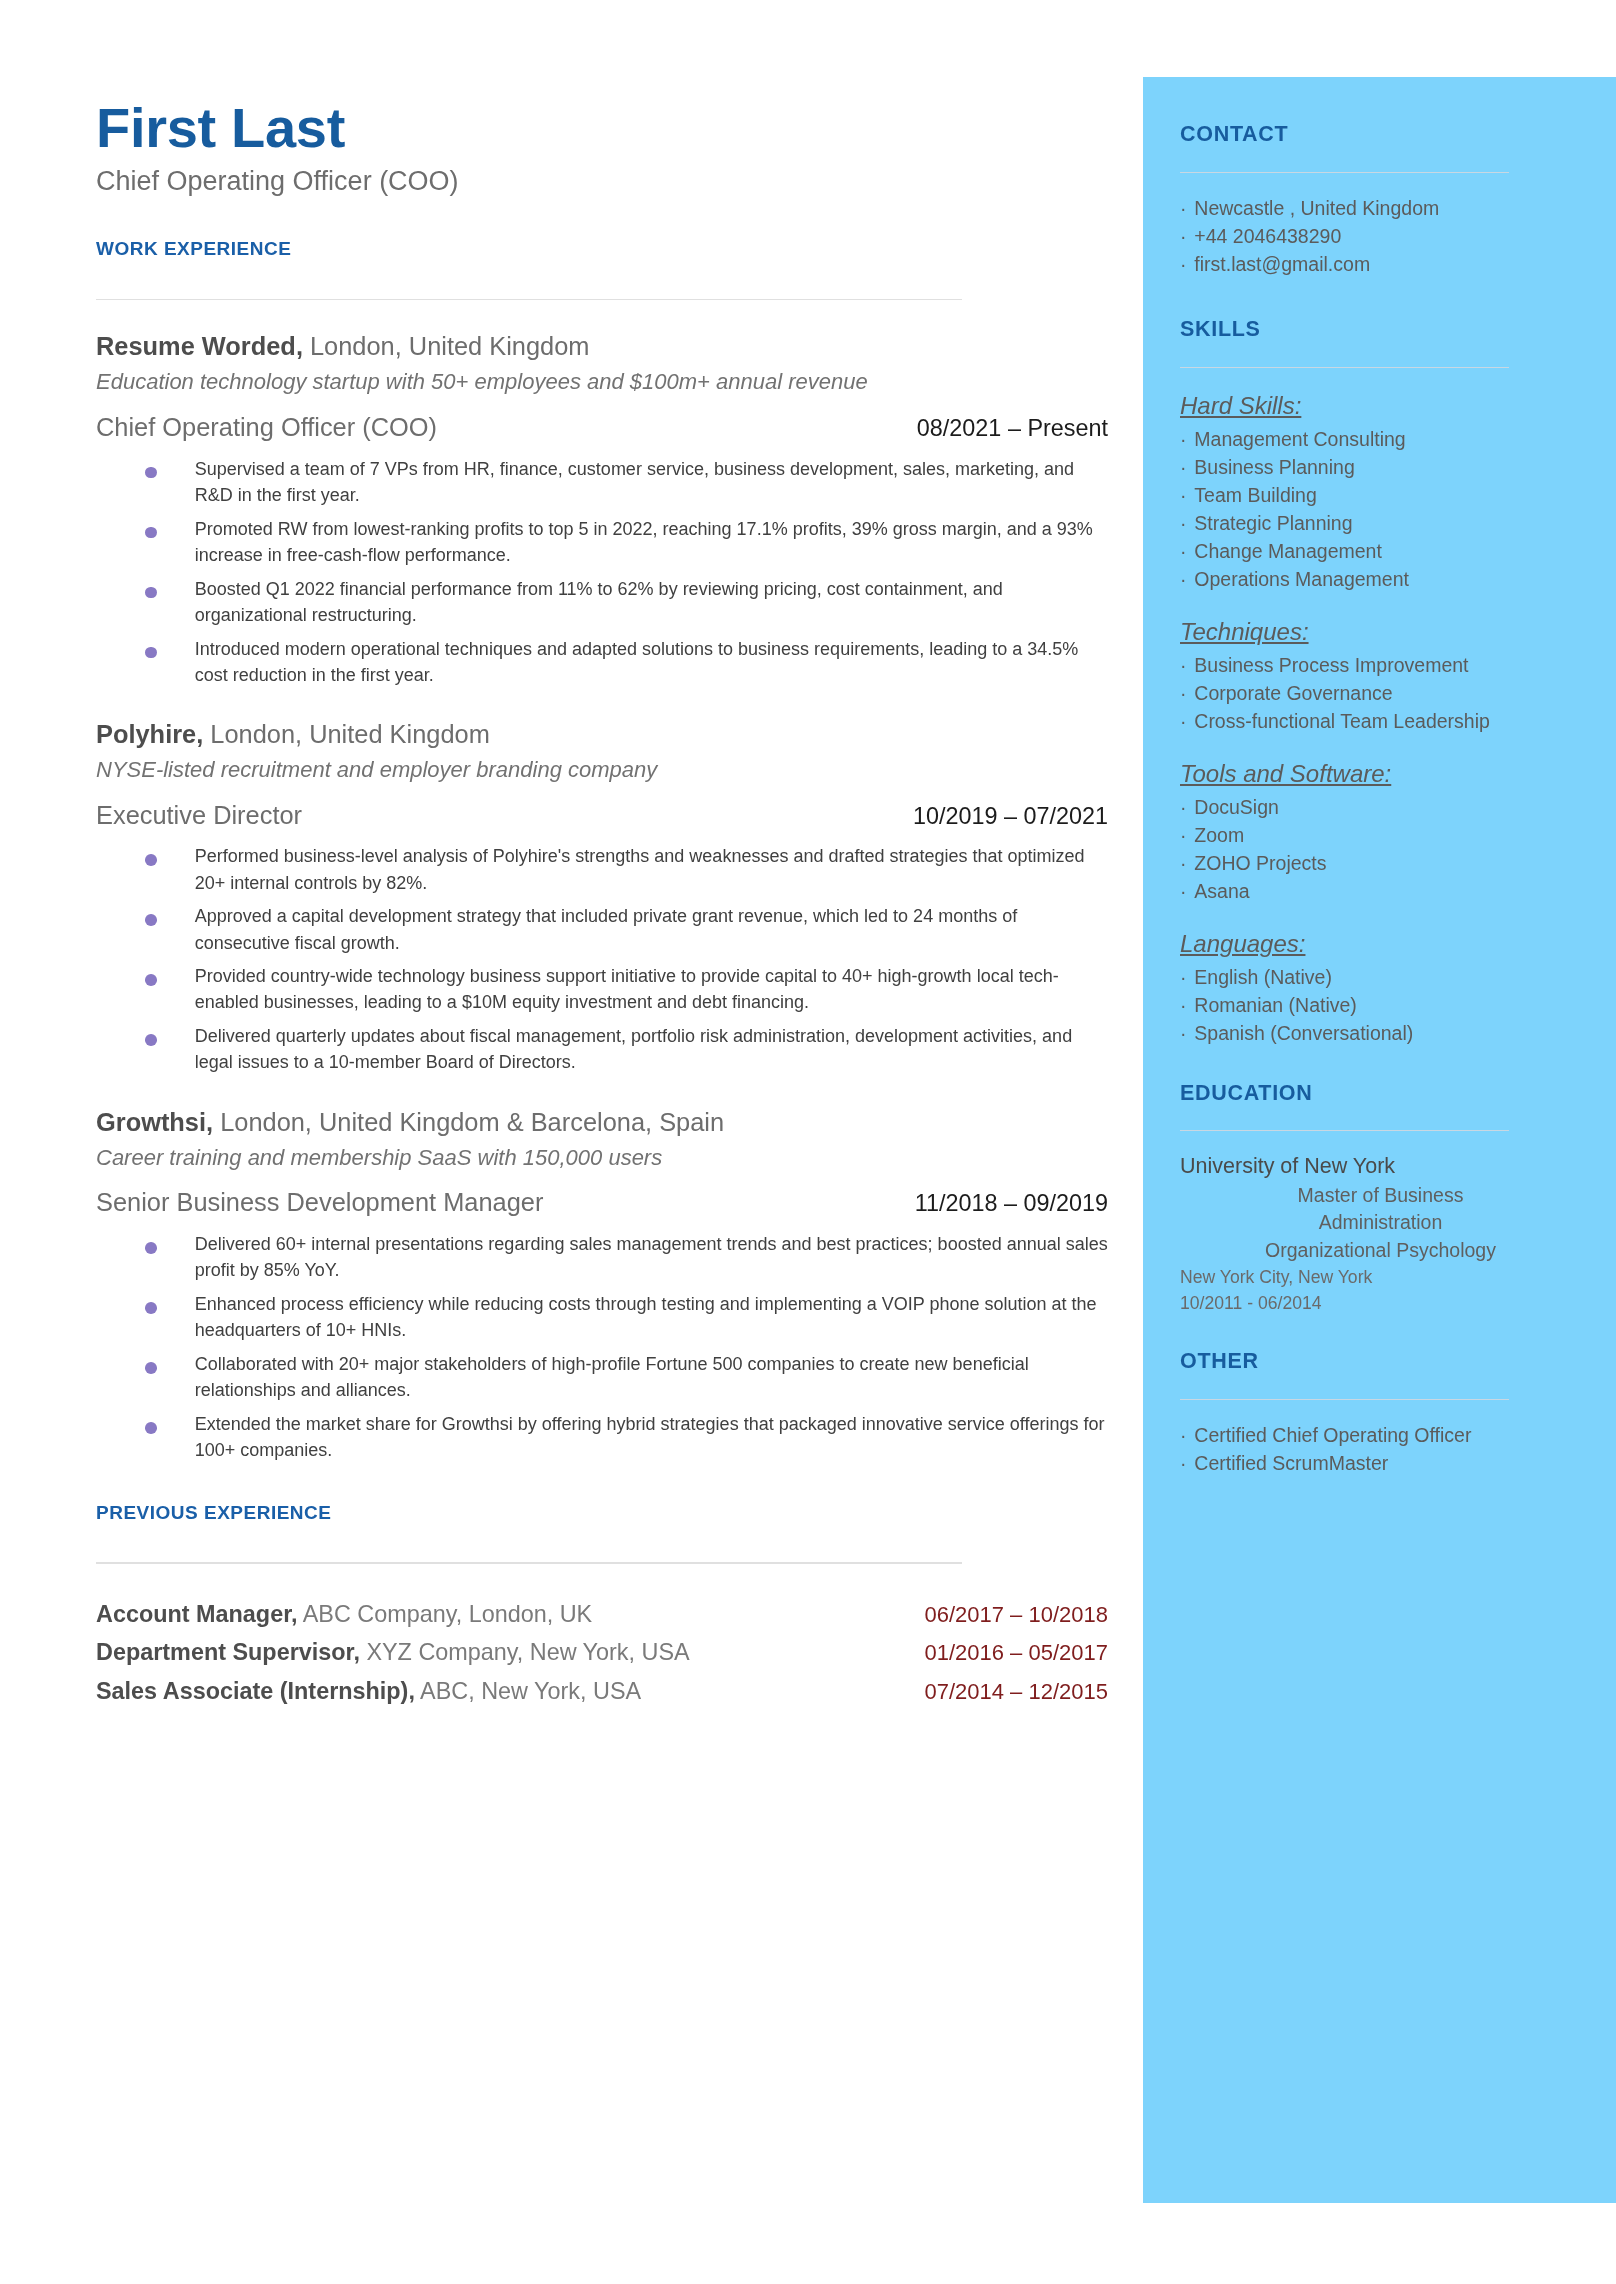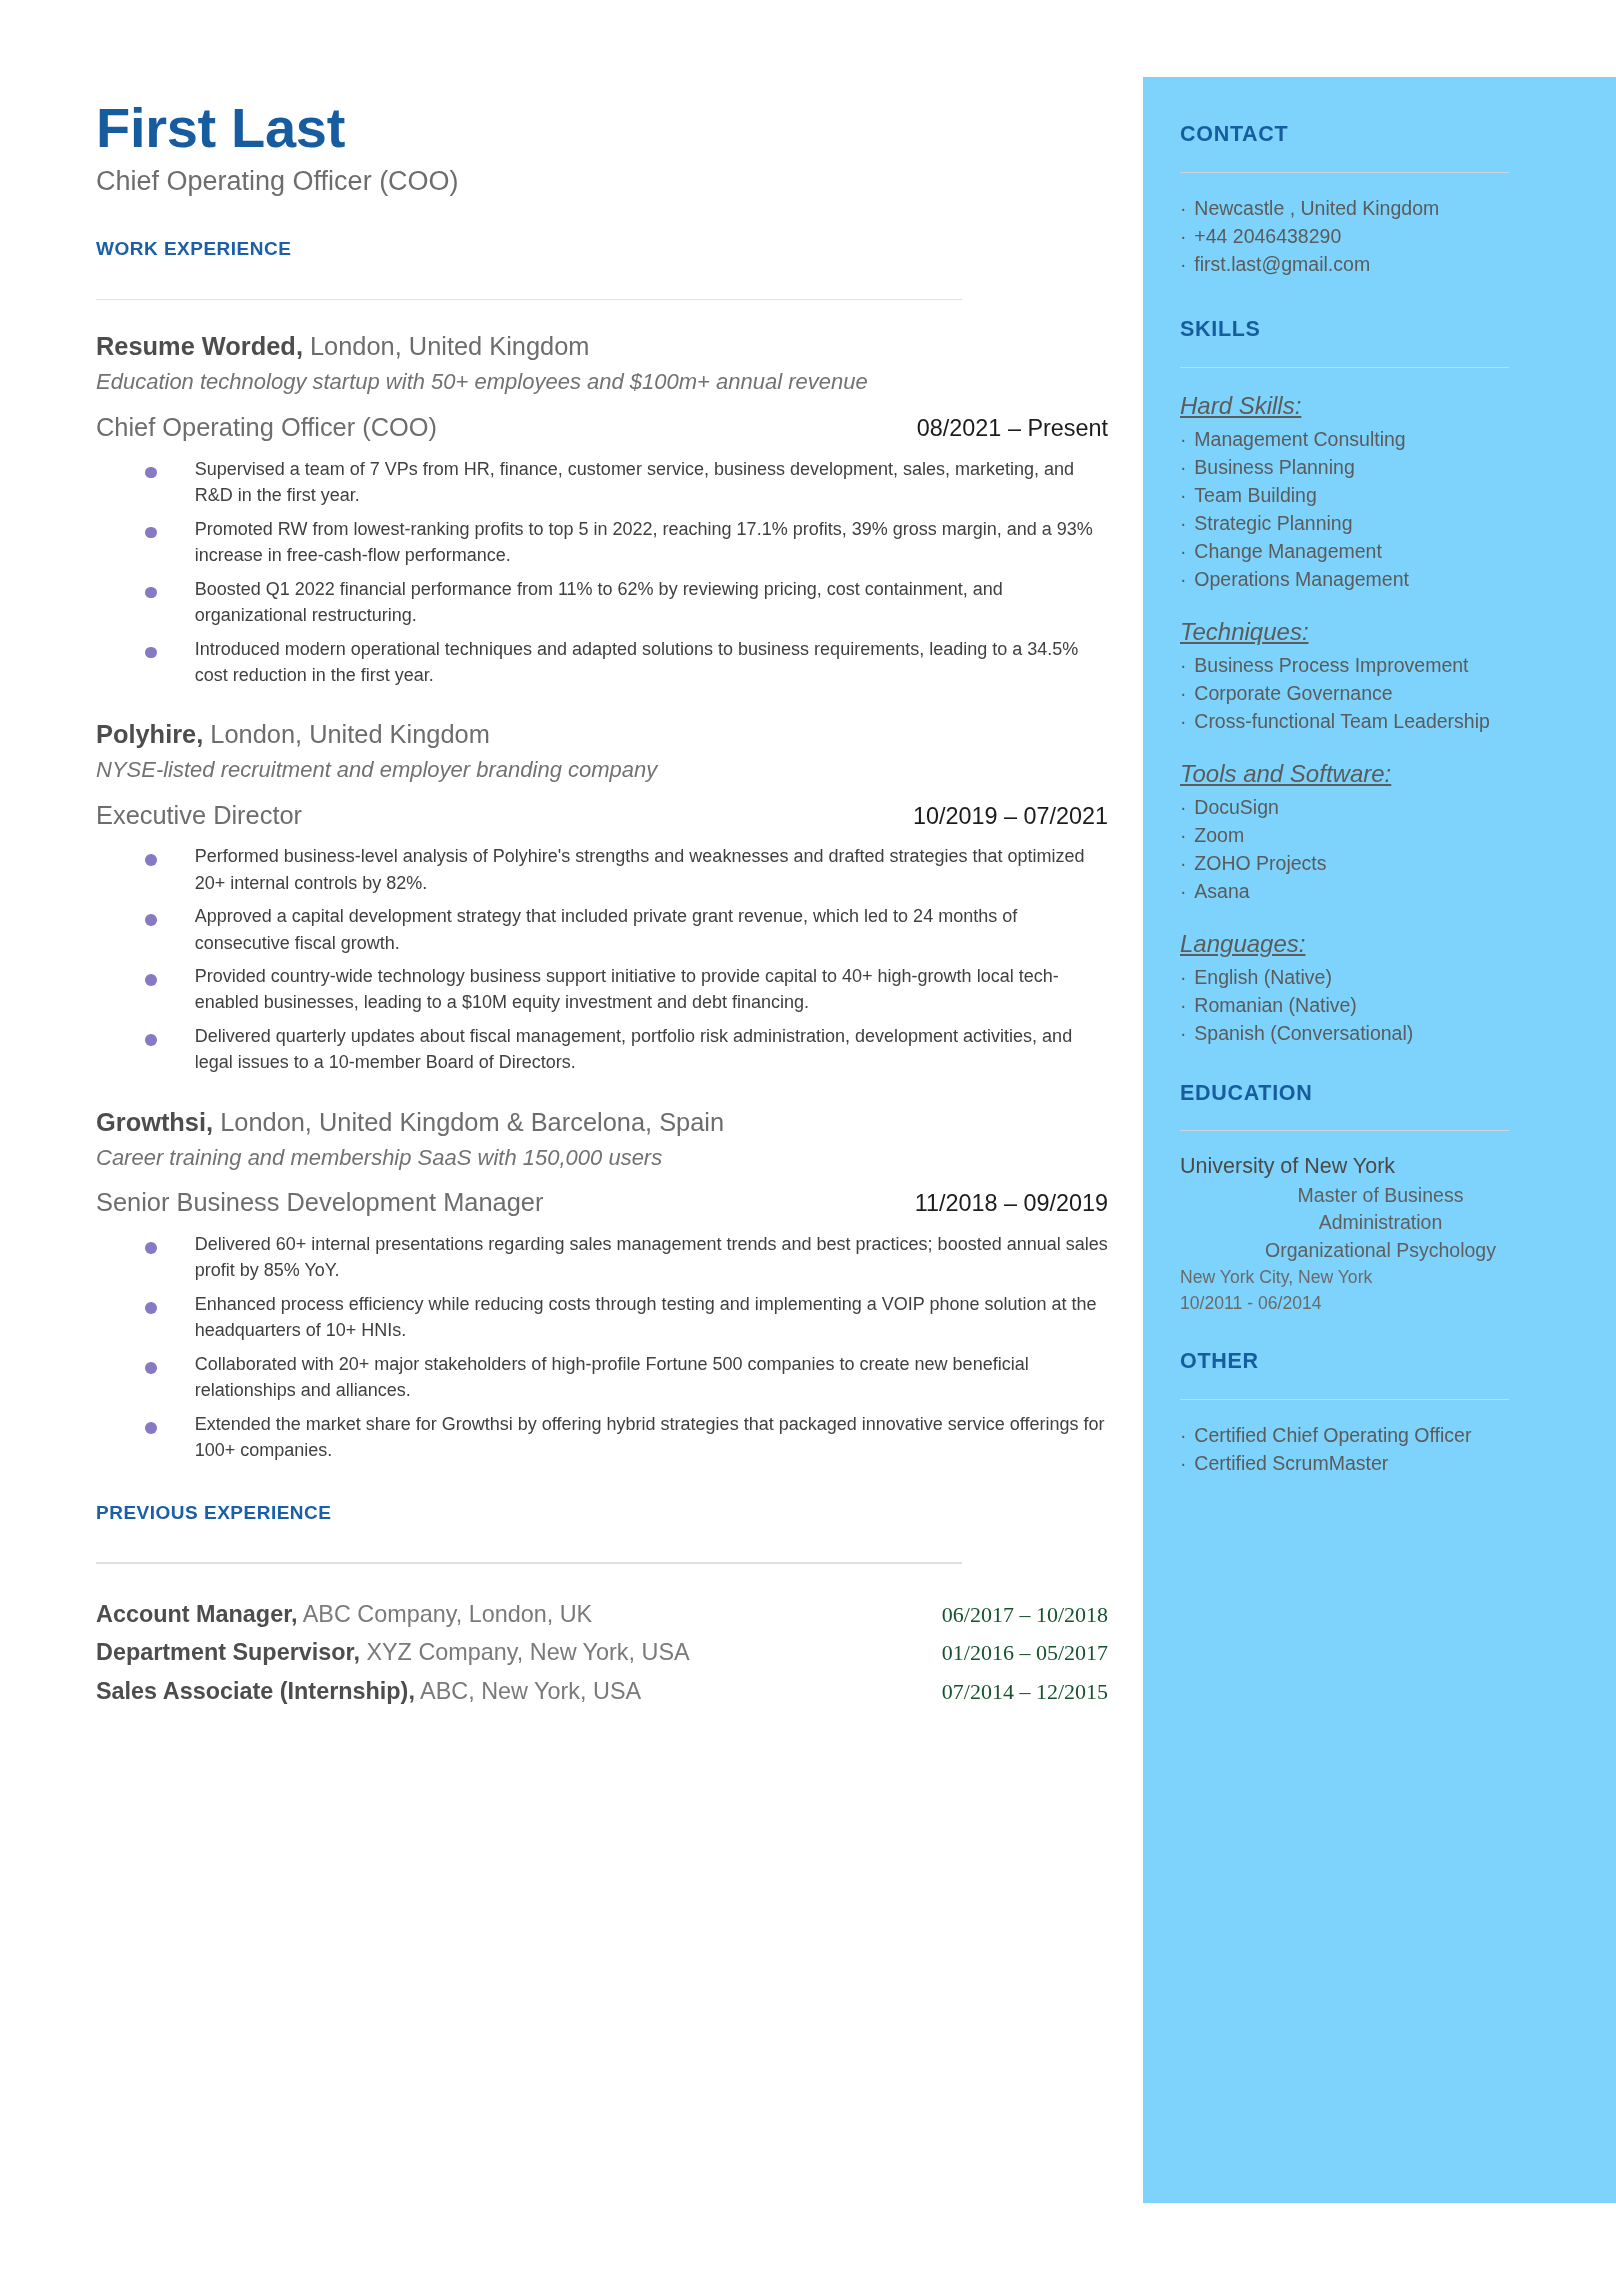--- a/index.html
+++ b/index.html
@@ -222,25 +222,24 @@
   .prev-row:first-child { margin-top: 0; }
   .prev-left {
     font-size: 23.4px;
     color: #7a7a7a;
     font-weight: 300;
     line-height: 1.4;
   }
   .prev-left b { color: #4d4d4d; font-weight: bold; }
   .prev-right {
     font-size: 22px;
-    color: #14532d;
+    color: #7f1d1d;
     font-weight: 400;
     line-height: 1.4;
     white-space: nowrap;
-    font-family: Liberation Serif, serif;
   }
 </style>
 </head>
 <body>
 
 <div id="page">
 
   <aside id="sidebar">
 
     <div>

